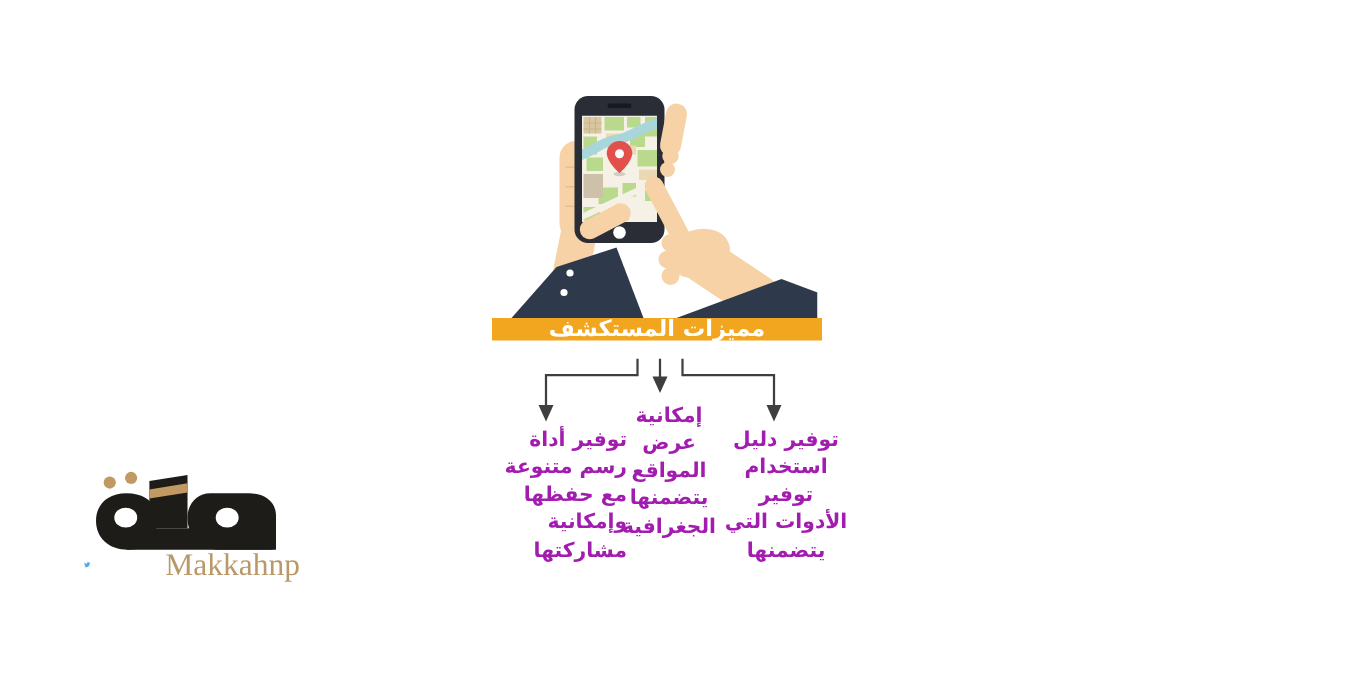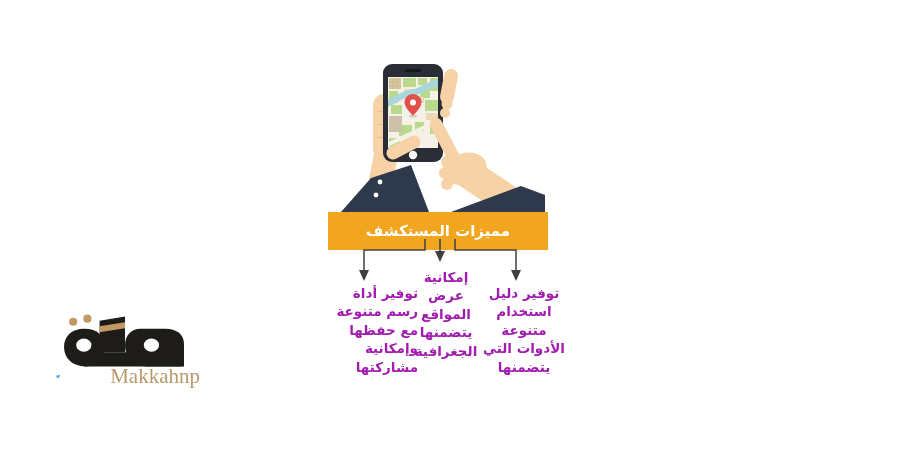--- a/index.html
+++ b/index.html
@@ -1,20 +1,20 @@
 <!DOCTYPE html>
 <html lang="ar"><head>
 <meta charset="utf-8">
 <style>
   html,body{margin:0;padding:0;background:#fff;}
   .stage{position:relative;width:900px;height:450px;background:#ffffff;overflow:hidden;
          font-family:"DejaVu Sans",sans-serif;}
   .abs{position:absolute;}
   
-  .banner{left:328px;top:212px;width:220px;height:38px;display:flex;align-items:center;
+  .banner{left:328px;top:212px;width:220px;height:15px;display:flex;align-items:center;
           justify-content:center;direction:rtl;}
   .banner-label{color:#fff;font-size:15px;font-weight:bold;letter-spacing:0;line-height:1;}
   
   .col{width:100px;text-align:center;direction:rtl;color:#a21caf;font-size:13.5px;
        font-weight:bold;line-height:18.4px;}
   .col-left{left:318px;top:284px;text-align:right;}
   .col-middle{left:396px;top:268px;}
   .col-right{left:474px;top:284px;}
   
   .logo-wrap{left:56px;top:300px;width:144px;}
@@ -137,21 +137,21 @@
   <div class="abs col col-middle">
     <div>إمكانية</div>
     <div>عرض</div>
     <div>المواقع</div>
     <div>يتضمنها</div>
     <div>الجغرافية</div>
   </div>
   <div class="abs col col-right">
     <div>توفير دليل</div>
     <div>استخدام</div>
-    <div>متنوعة</div>
+    <div>توفير</div>
     <div>الأدوات التي</div>
     <div>يتضمنها</div>
   </div>
 
   <div class="abs logo-wrap">
     <span class="sr">مكة</span>
     <svg style="position:absolute;left:8px;top:13px" width="120" height="54" viewBox="0 0 118 52" aria-label="مكة">
 
       <circle cx="9" cy="8" r="4" fill="#c09a62"></circle>
       <circle cx="23" cy="5" r="4" fill="#c09a62"></circle>

